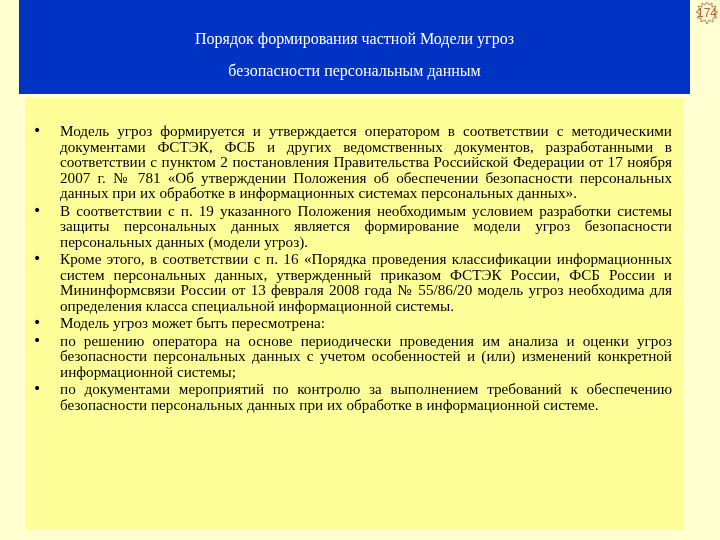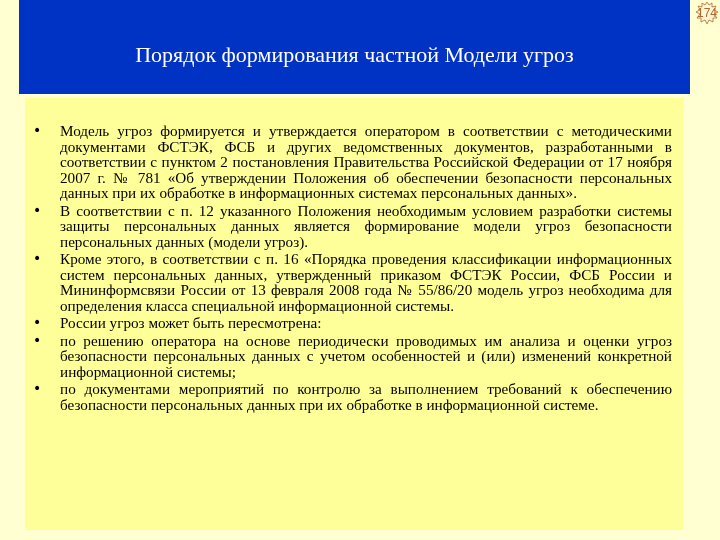--- a/index.html
+++ b/index.html
@@ -6,21 +6,21 @@
     html, body {
       width: 720px; height: 540px; overflow: hidden;
       background: #ffffd2;
       font-family: "Liberation Serif", "DejaVu Serif", serif;
     }
     .slide { position: relative; width: 720px; height: 540px; background: #ffffd2; }
     .title-box {
       position: absolute; left: 19px; top: 0; width: 671px; height: 94px;
       background: #0033c4;
       display: flex; flex-direction: column; align-items: center; justify-content: center;
-      color: #ffffff; font-size: 22px; line-height: 32px; text-align: center;
+      color: #ffffff; font-size: 16px; line-height: 32px; text-align: center;
       padding-top: 15px;
     }
     .title-line { display: block; white-space: nowrap; }
     .page-badge {
       position: absolute; left: 696px; top: 2px; width: 22px; height: 22px;
       display: flex; align-items: center; justify-content: center;
     }
     .page-badge svg { position: absolute; left: 0; top: 0; }
     .page-badge span {
       position: relative; font-family: "Liberation Sans", "DejaVu Sans", sans-serif;
@@ -42,50 +42,51 @@
       position: absolute; left: 8px; top: 0; font-size: 14px;
       font-family: "DejaVu Sans", sans-serif;
     }
   </style>
 </head>
 <body>
 
 <div class="slide">
   <div class="title-box">
     <span class="title-line">Порядок формирования частной Модели угроз</span>
+    <span class="title-line">безопасности персональным данным</span>
   </div>
 
   <div class="page-badge">
     <svg width="22" height="22" viewBox="0 0 22 22">
       <polygon points="11,0 13,3 16,1 16,5 20,4 18,8 22,10 18,12 21,16 17,16 17,20 13,18 11,22 9,18 5,20 5,16 1,16 4,12 0,10 4,8 2,4 6,5 6,1 9,3" fill="#fff6d8" stroke="#b0682c" stroke-width="0.8"></polygon>
     </svg>
     <span>174</span>
   </div>
 
   <div class="content-panel">
     <ul class="bullet-list">
       <li class="bullet-item">
         <span class="bullet-dot">•</span>
         <span>Модель угроз формируется и утверждается оператором в соответствии с методическими документами ФСТЭК, ФСБ и других ведомственных документов, разработанными в соответствии с пунктом 2 постановления Правительства Российской Федерации от 17 ноября 2007 г. № 781 «Об утверждении Положения об обеспечении безопасности персональных данных при их обработке в информационных системах персональных данных».</span>
       </li>
       <li class="bullet-item">
         <span class="bullet-dot">•</span>
-        <span>В соответствии с п. 12 указанного Положения необходимым условием разработки системы защиты персональных данных является формирование модели угроз безопасности персональных данных (модели угроз).</span>
+        <span>В соответствии с п. 19 указанного Положения необходимым условием разработки системы защиты персональных данных является формирование модели угроз безопасности персональных данных (модели угроз).</span>
       </li>
       <li class="bullet-item">
         <span class="bullet-dot">•</span>
         <span>Кроме этого, в соответствии с п. 16 «Порядка проведения классификации информационных систем персональных данных, утвержденный приказом ФСТЭК России, ФСБ России и Мининформсвязи России от 13 февраля 2008 года № 55/86/20   модель угроз необходима для определения класса специальной информационной системы.</span>
       </li>
       <li class="bullet-item">
         <span class="bullet-dot">•</span>
-        <span>России угроз может быть пересмотрена:</span>
+        <span>Модель угроз может быть пересмотрена:</span>
       </li>
       <li class="bullet-item">
         <span class="bullet-dot">•</span>
-        <span>по решению оператора на основе периодически проводимых им анализа и оценки угроз безопасности персональных данных с учетом особенностей и (или) изменений конкретной информационной системы;</span>
+        <span>по решению оператора на основе периодически проведения им анализа и оценки угроз безопасности персональных данных с учетом особенностей и (или) изменений конкретной информационной системы;</span>
       </li>
       <li class="bullet-item">
         <span class="bullet-dot">•</span>
         <span>по документами мероприятий по контролю за выполнением требований к обеспечению безопасности персональных данных при их обработке в информационной системе.</span>
       </li>
     </ul>
   </div>
 </div>
 
 </body></html>

